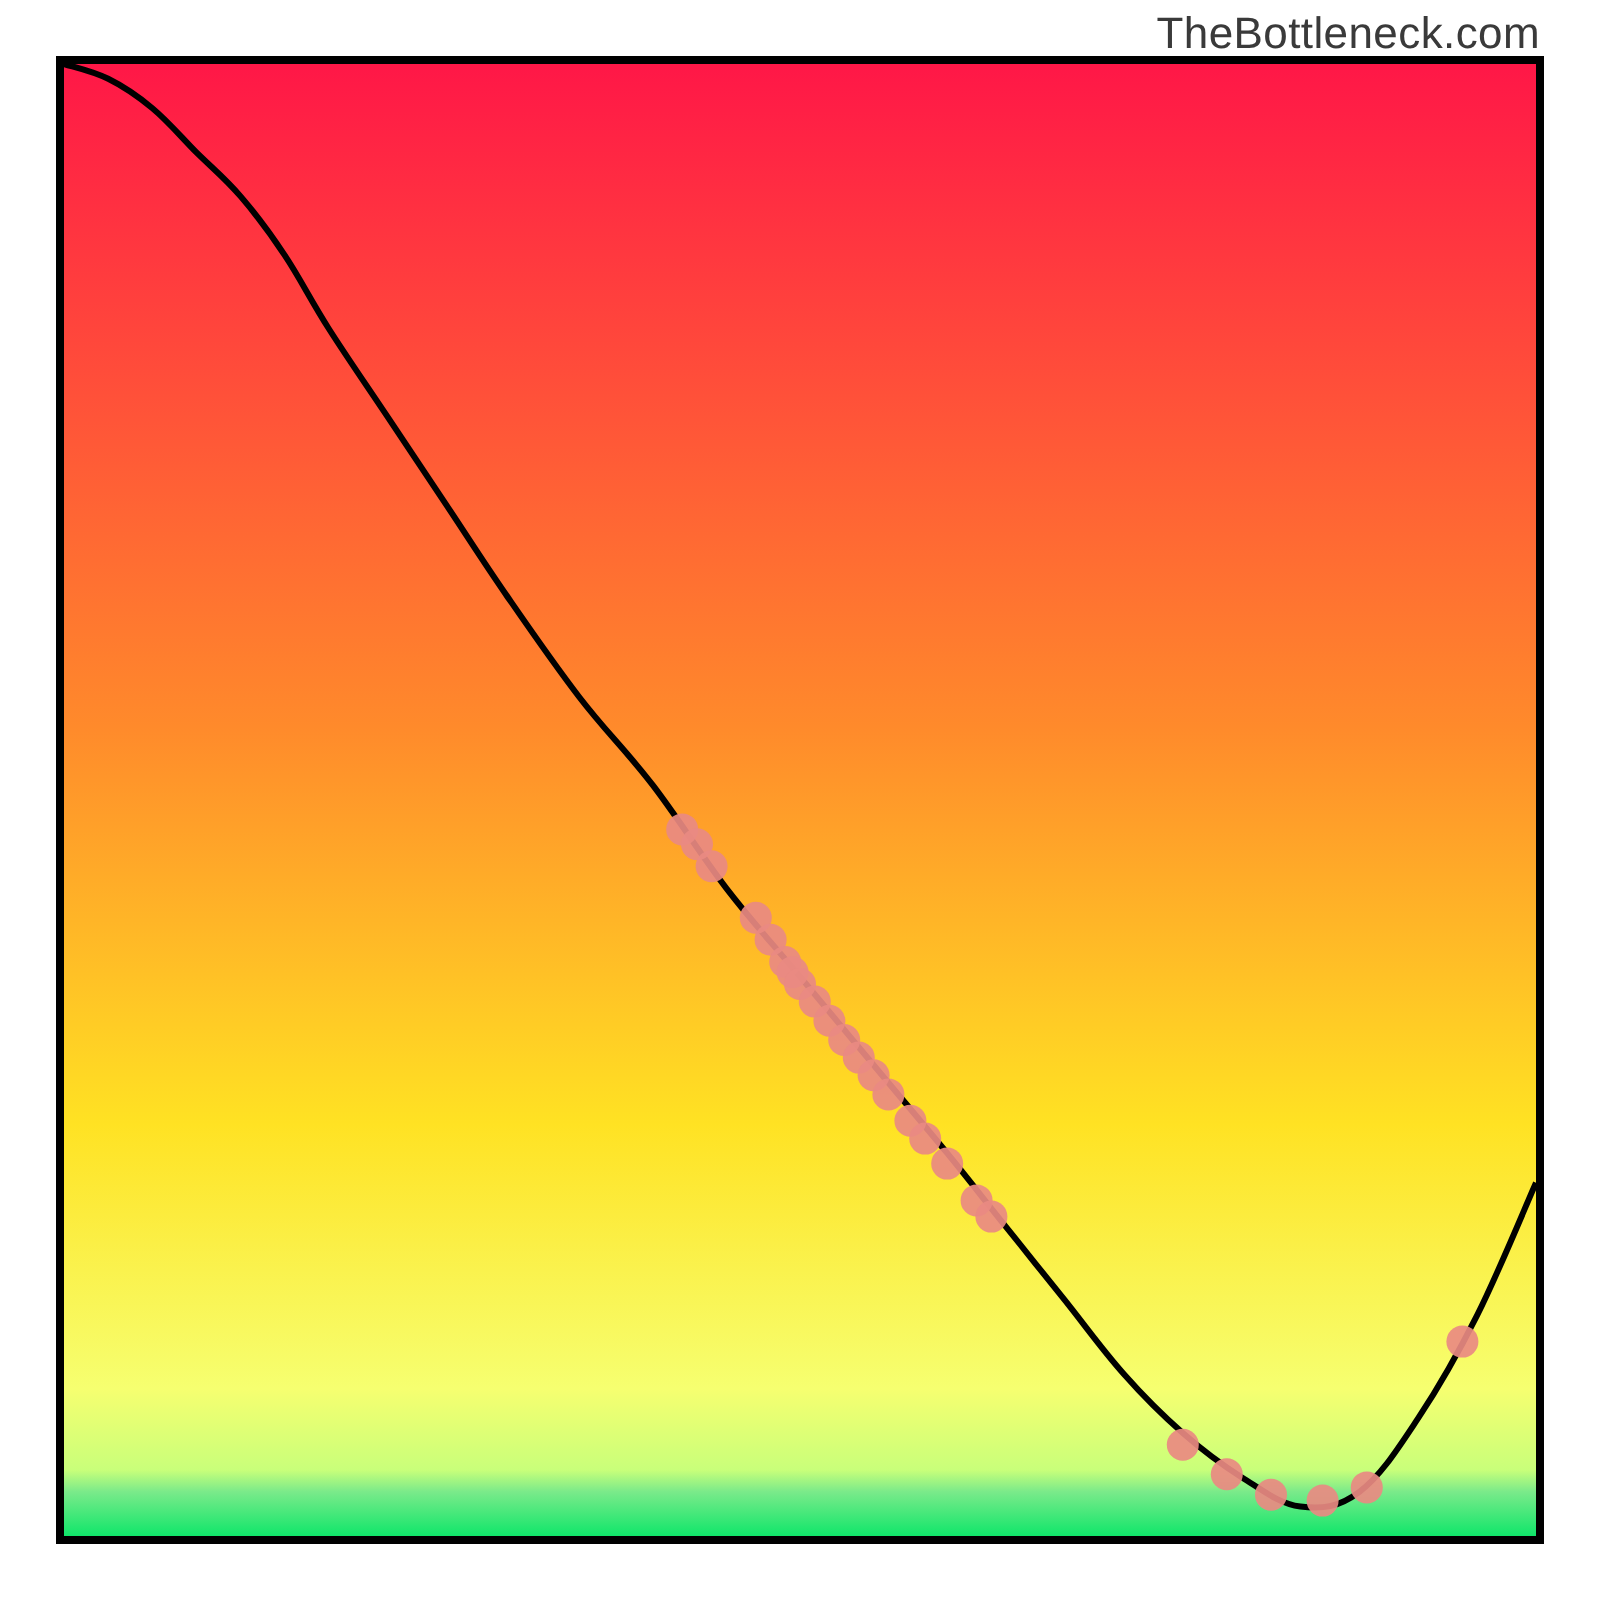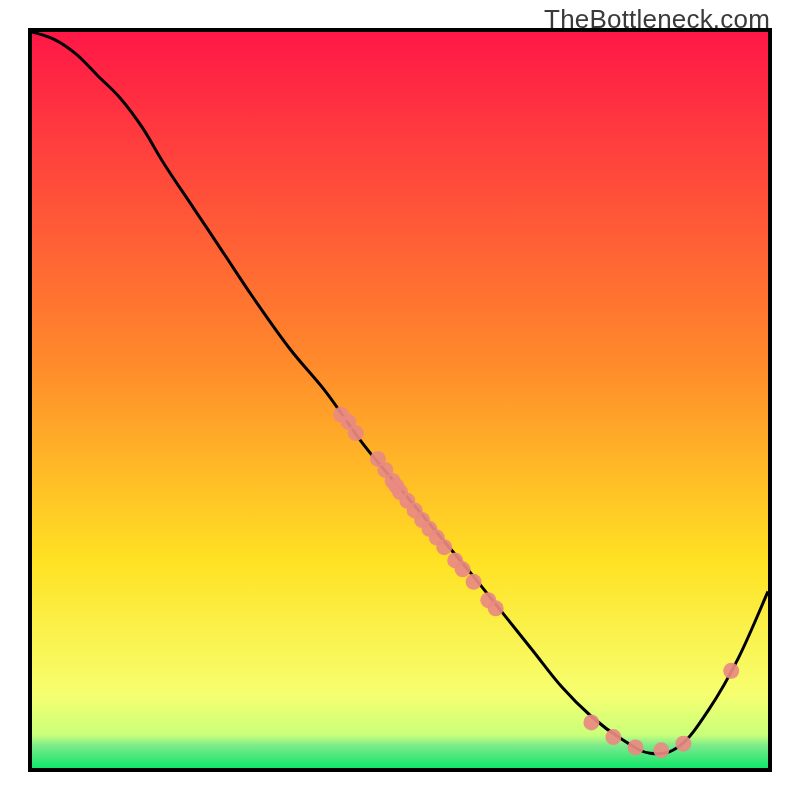--- a/index.html
+++ b/index.html
@@ -29,21 +29,21 @@
   }
   .plot-area svg {
     display: block;
     width: 100%;
     height: 100%;
   }
   .watermark {
     position: absolute;
     top: 4px;
     right: 30px;
-    font-size: 26px;
+    font-size: 22px;
     font-weight: 500;
     color: #3a3a3a;
     letter-spacing: 0.2px;
   }
 </style>
 </head>
 <body>
 
 <div class="frame">
   <div class="watermark">TheBottleneck.com</div>

